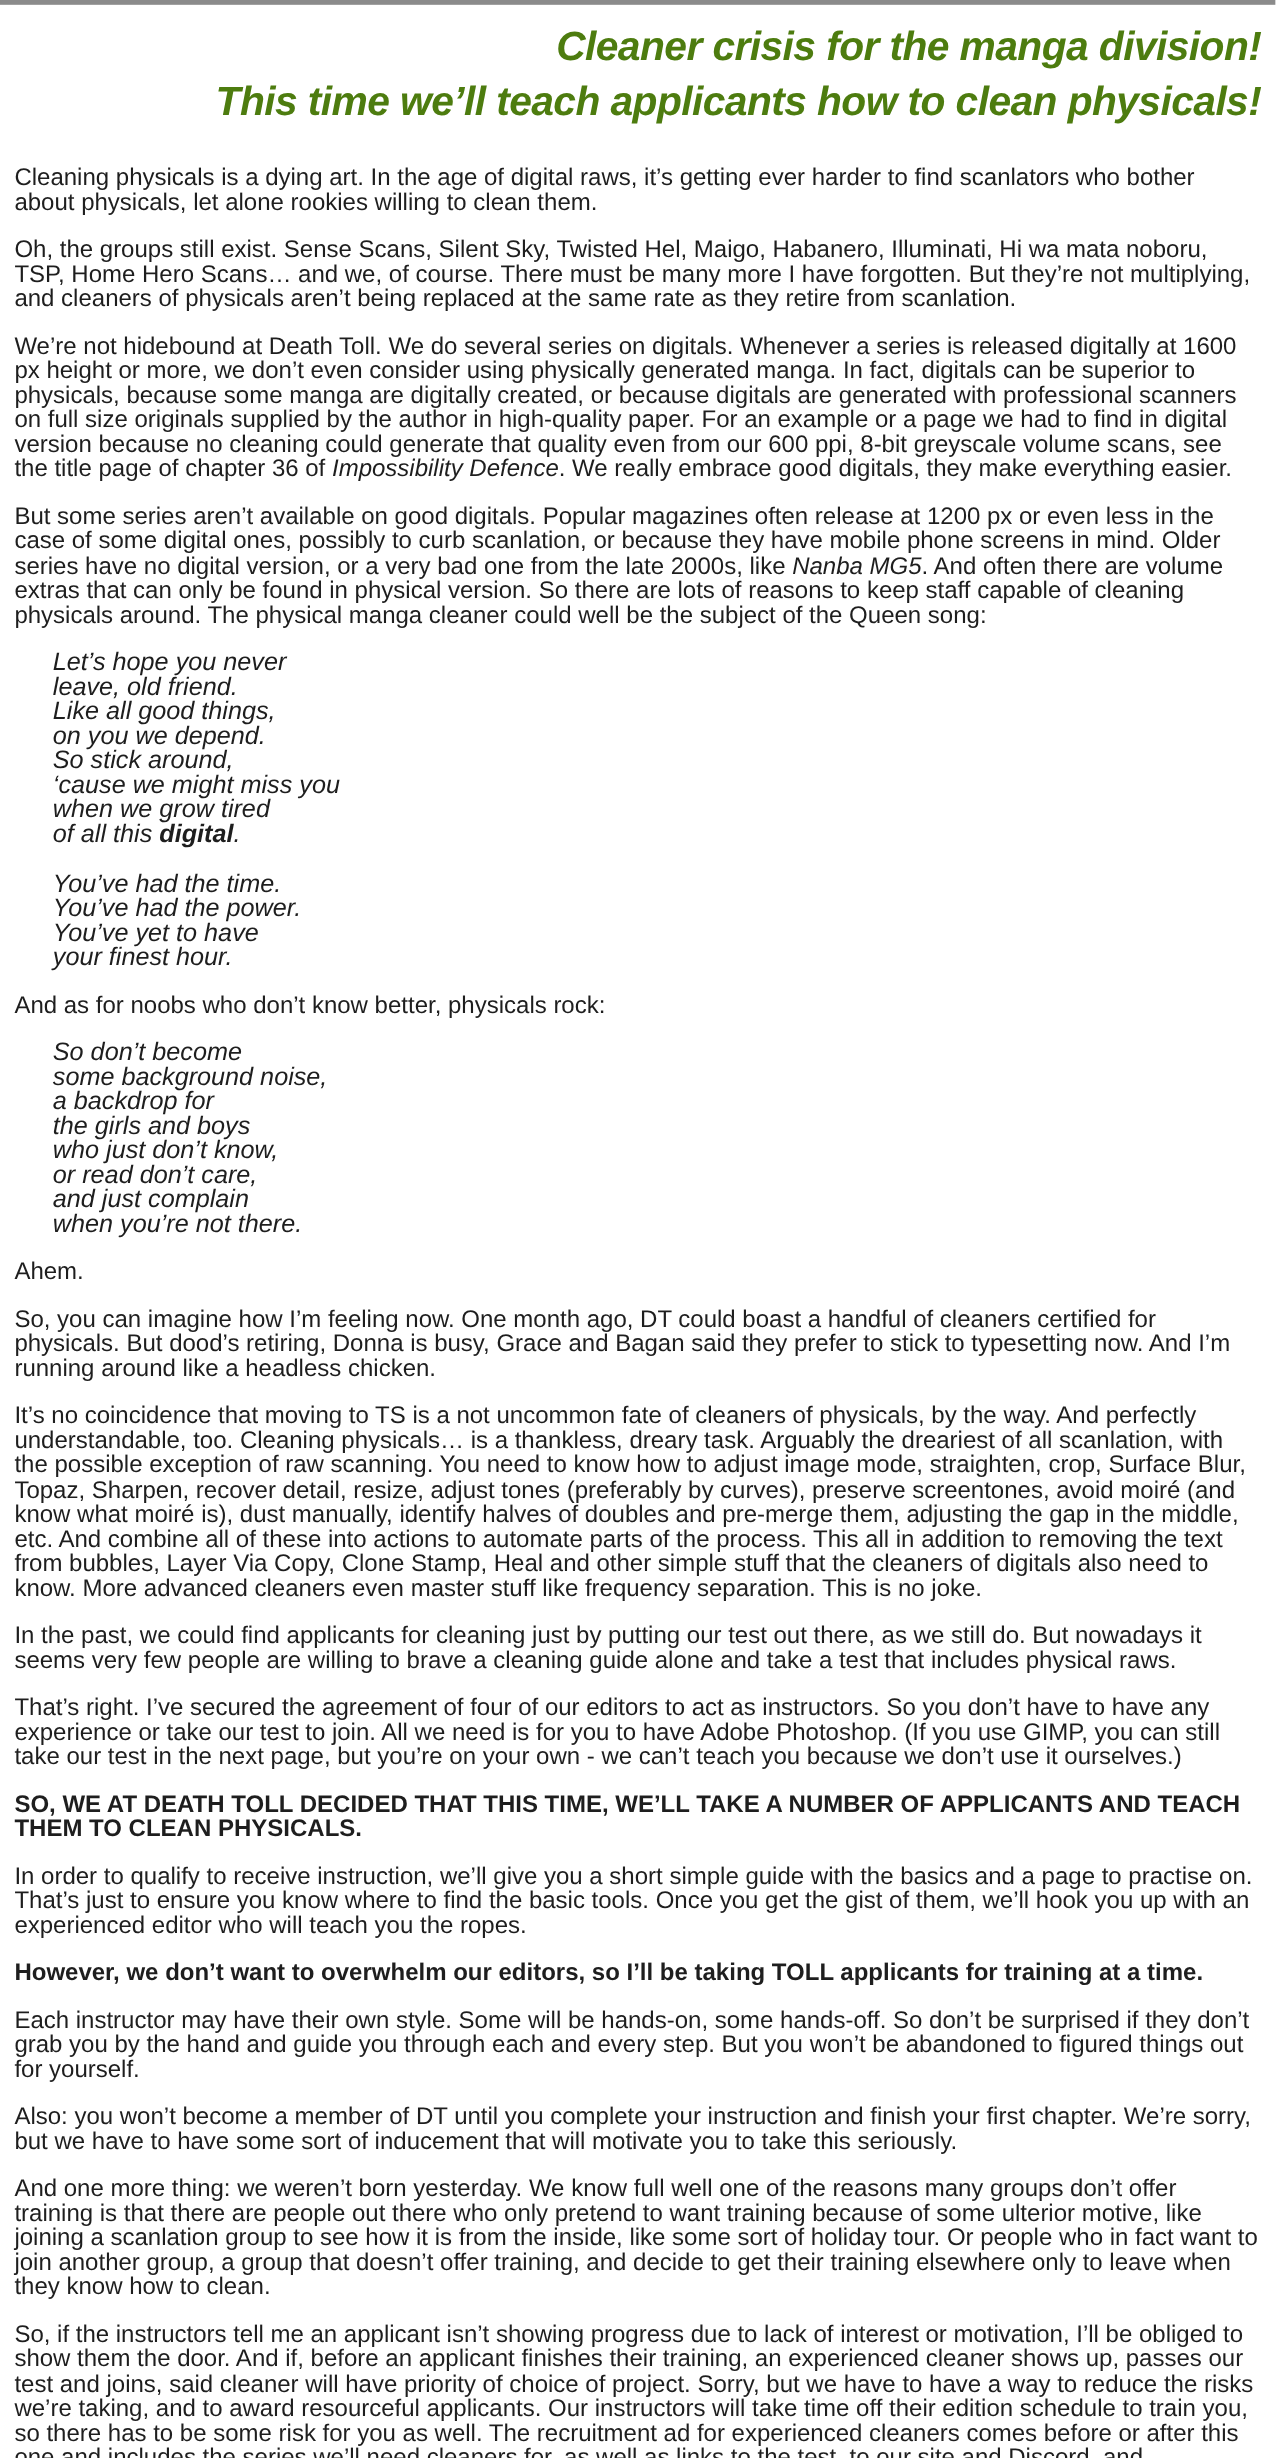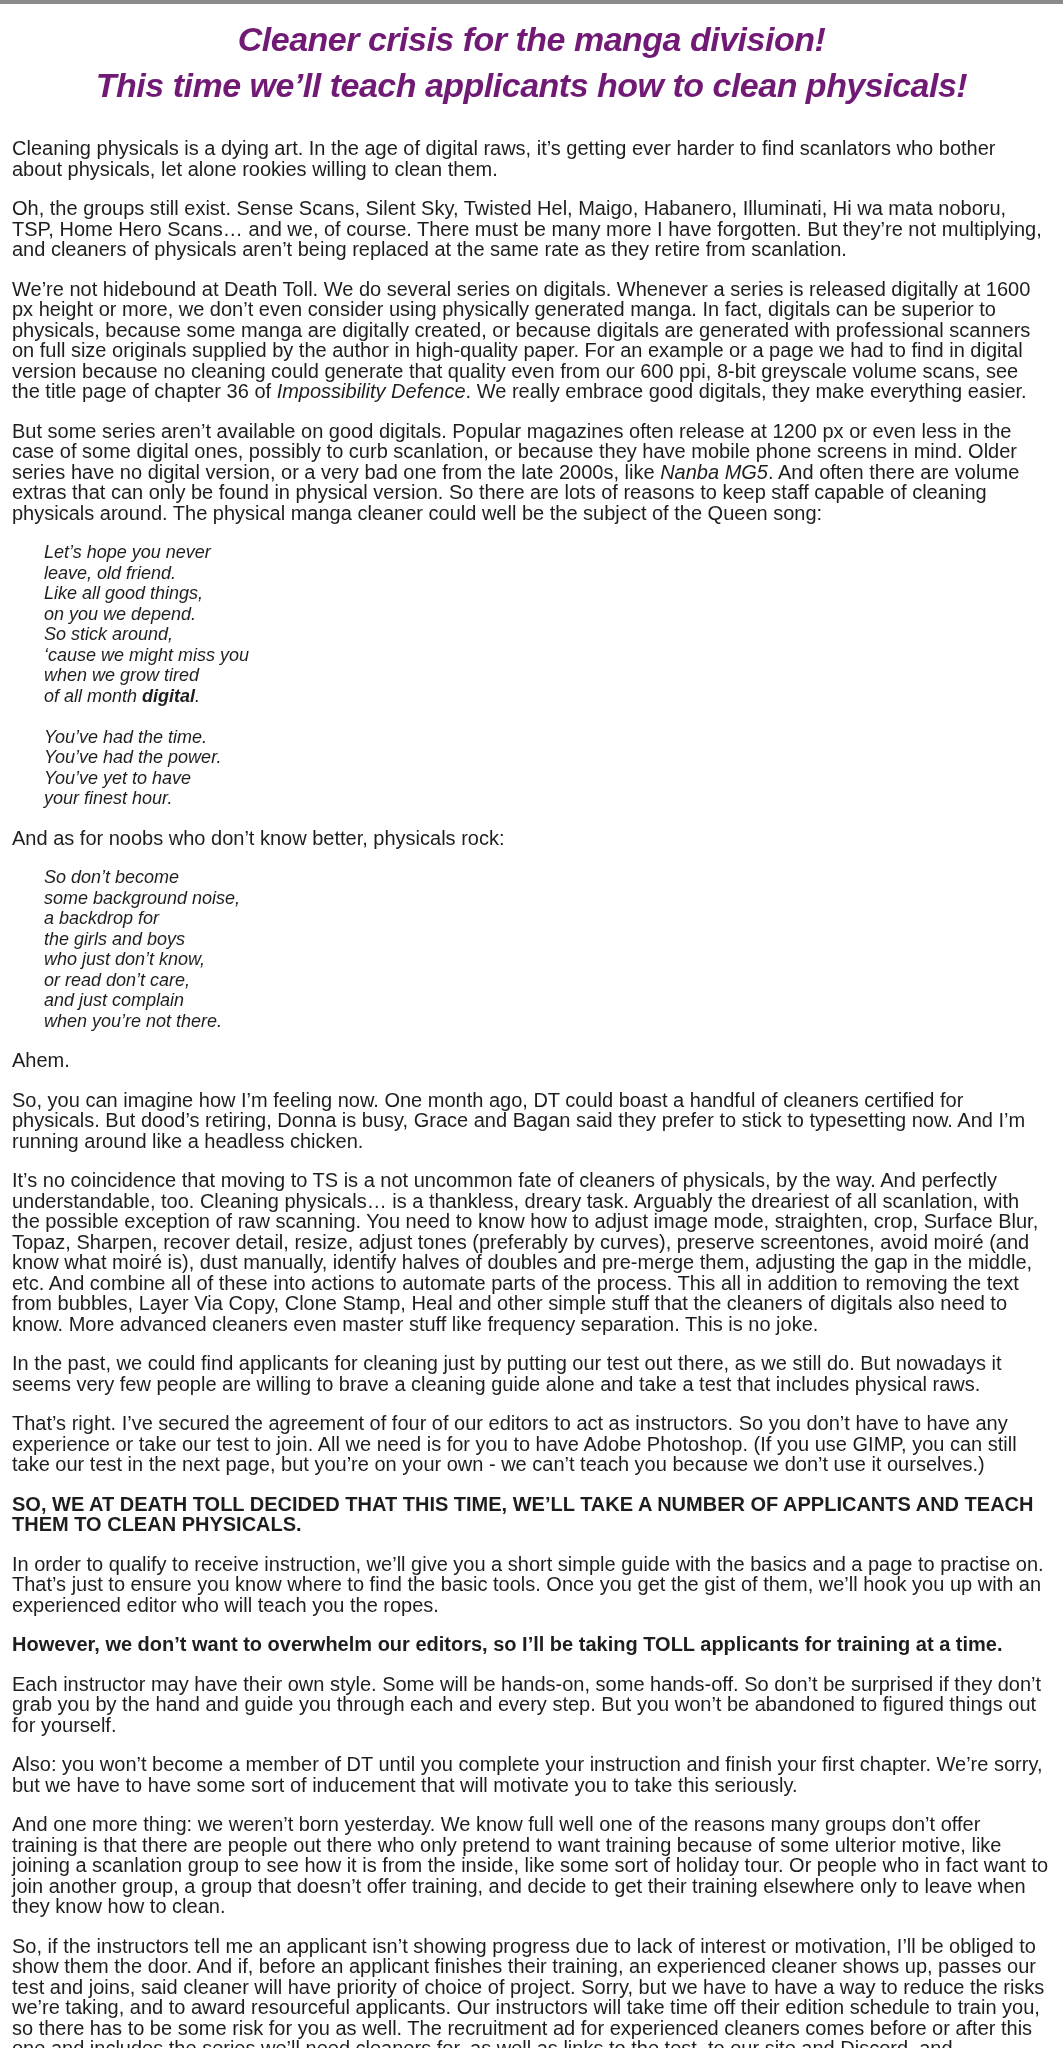--- a/index.html
+++ b/index.html
@@ -11,40 +11,40 @@
   }
   .top-strip {
     height: 4px;
     background: #8b8b8b;
   }
   .doc {
     padding: 4px 12px 26px 12px;
   }
   h1.title {
     margin: 8px 0 30px 0;
-    text-align: center;
+    text-align: right;
     font-style: italic;
     font-weight: 700;
     font-size: 34px;
     line-height: 46px;
     letter-spacing: -0.5px;
-    color: #701a75;
+    color: #4d7c0f;
   }
   .t-line { display: block; white-space: nowrap; }
   p.para {
     margin: 19px 0;
     font-size: 20px;
     line-height: 20.5px;
   }
   p.para.bold { font-weight: 700; }
   .bi { font-weight: 400; font-style: italic; margin-top: 25px; }
   .poem {
     margin: 19px 0 19px 32px;
     font-style: italic;
-    font-size: 18px;
+    font-size: 21px;
     line-height: 20.5px;
   }
   .pl { display: block; }
   .stanza-gap { display: block; height: 20.5px; }
   .poem .pb { font-weight: 700; }
   .signature {
     margin-top: 19px;
     text-align: right;
     font-size: 16.5px;
     line-height: 20.5px;
@@ -71,21 +71,21 @@
     <p class="para"><span>But some series aren’t available on good digitals. Popular magazines often release at 1200 px or even less in the case of some digital ones, possibly to curb scanlation, or because they have mobile phone screens in mind. Older series have no digital version, or a very bad one from the late 2000s, like </span><span class="bi">Nanba MG5</span><span>. And often there are volume extras that can only be found in physical version. So there are lots of reasons to keep staff capable of cleaning physicals around. The physical manga cleaner could well be the subject of the Queen song:</span></p>
 
     <div class="poem">
       <span class="pl">Let’s hope you never</span>
       <span class="pl">leave, old friend.</span>
       <span class="pl">Like all good things,</span>
       <span class="pl">on you we depend.</span>
       <span class="pl">So stick around,</span>
       <span class="pl">‘cause we might miss you</span>
       <span class="pl">when we grow tired</span>
-      <span class="pl"><span>of all month </span><span class="pb">digital</span><span>.</span></span>
+      <span class="pl"><span>of all this </span><span class="pb">digital</span><span>.</span></span>
       <span class="stanza-gap"></span>
       <span class="pl">You’ve had the time.</span>
       <span class="pl">You’ve had the power.</span>
       <span class="pl">You’ve yet to have</span>
       <span class="pl">your finest hour.</span>
     </div>
 
     <p class="para">And as for noobs who don’t know better, physicals rock:</p>
 
     <div class="poem">

